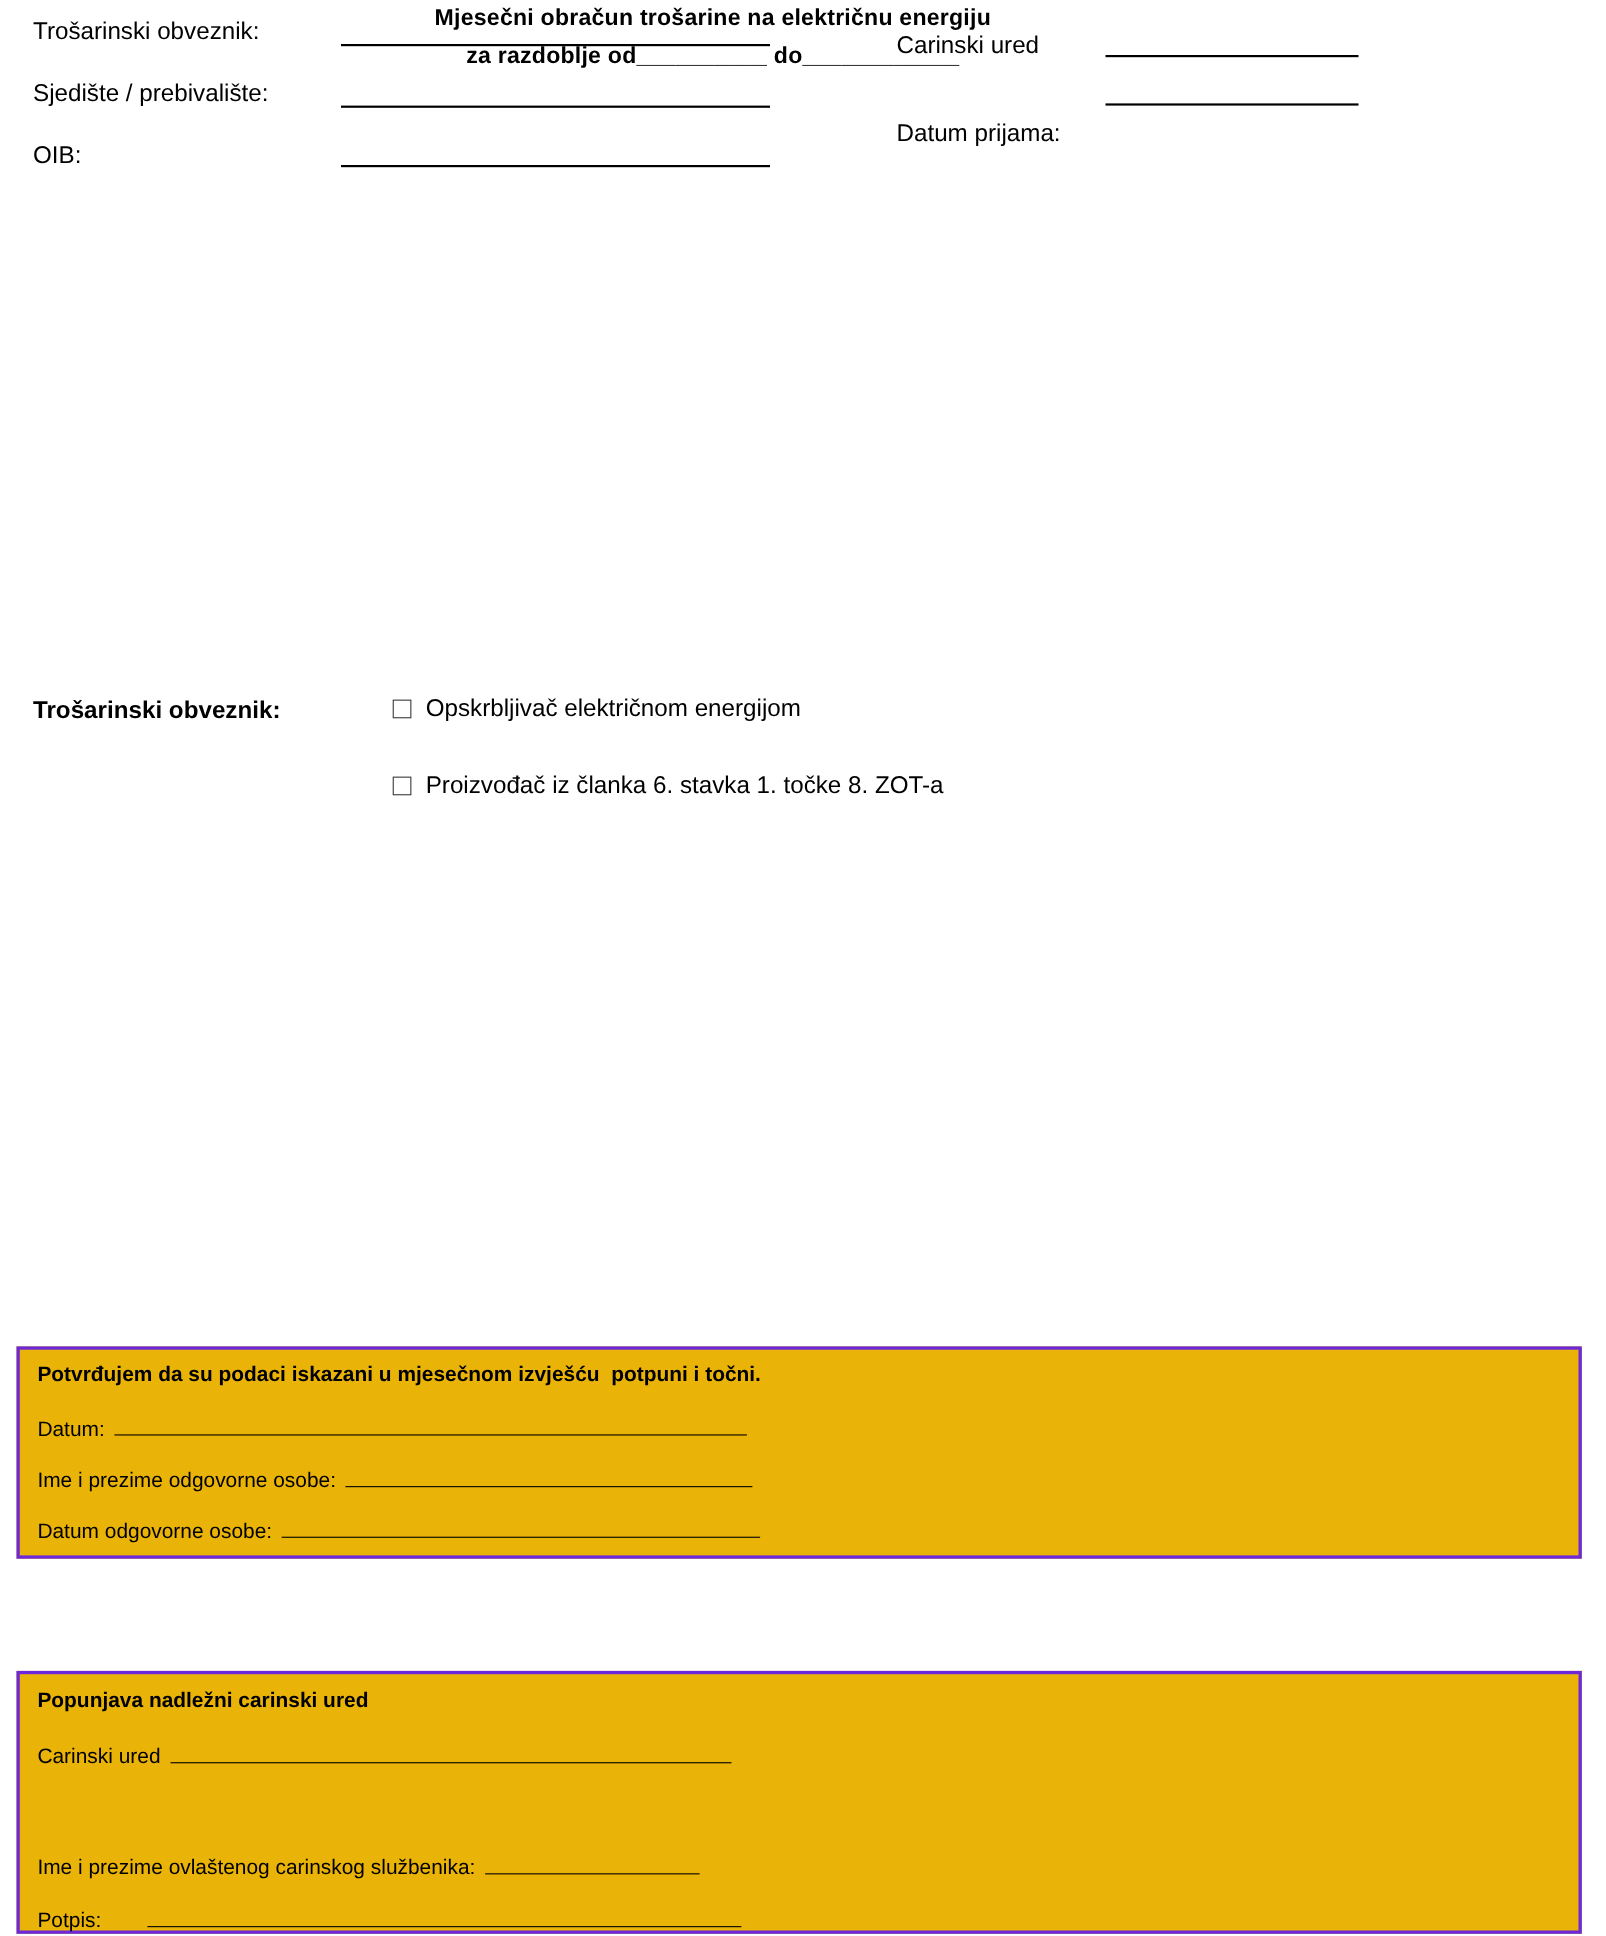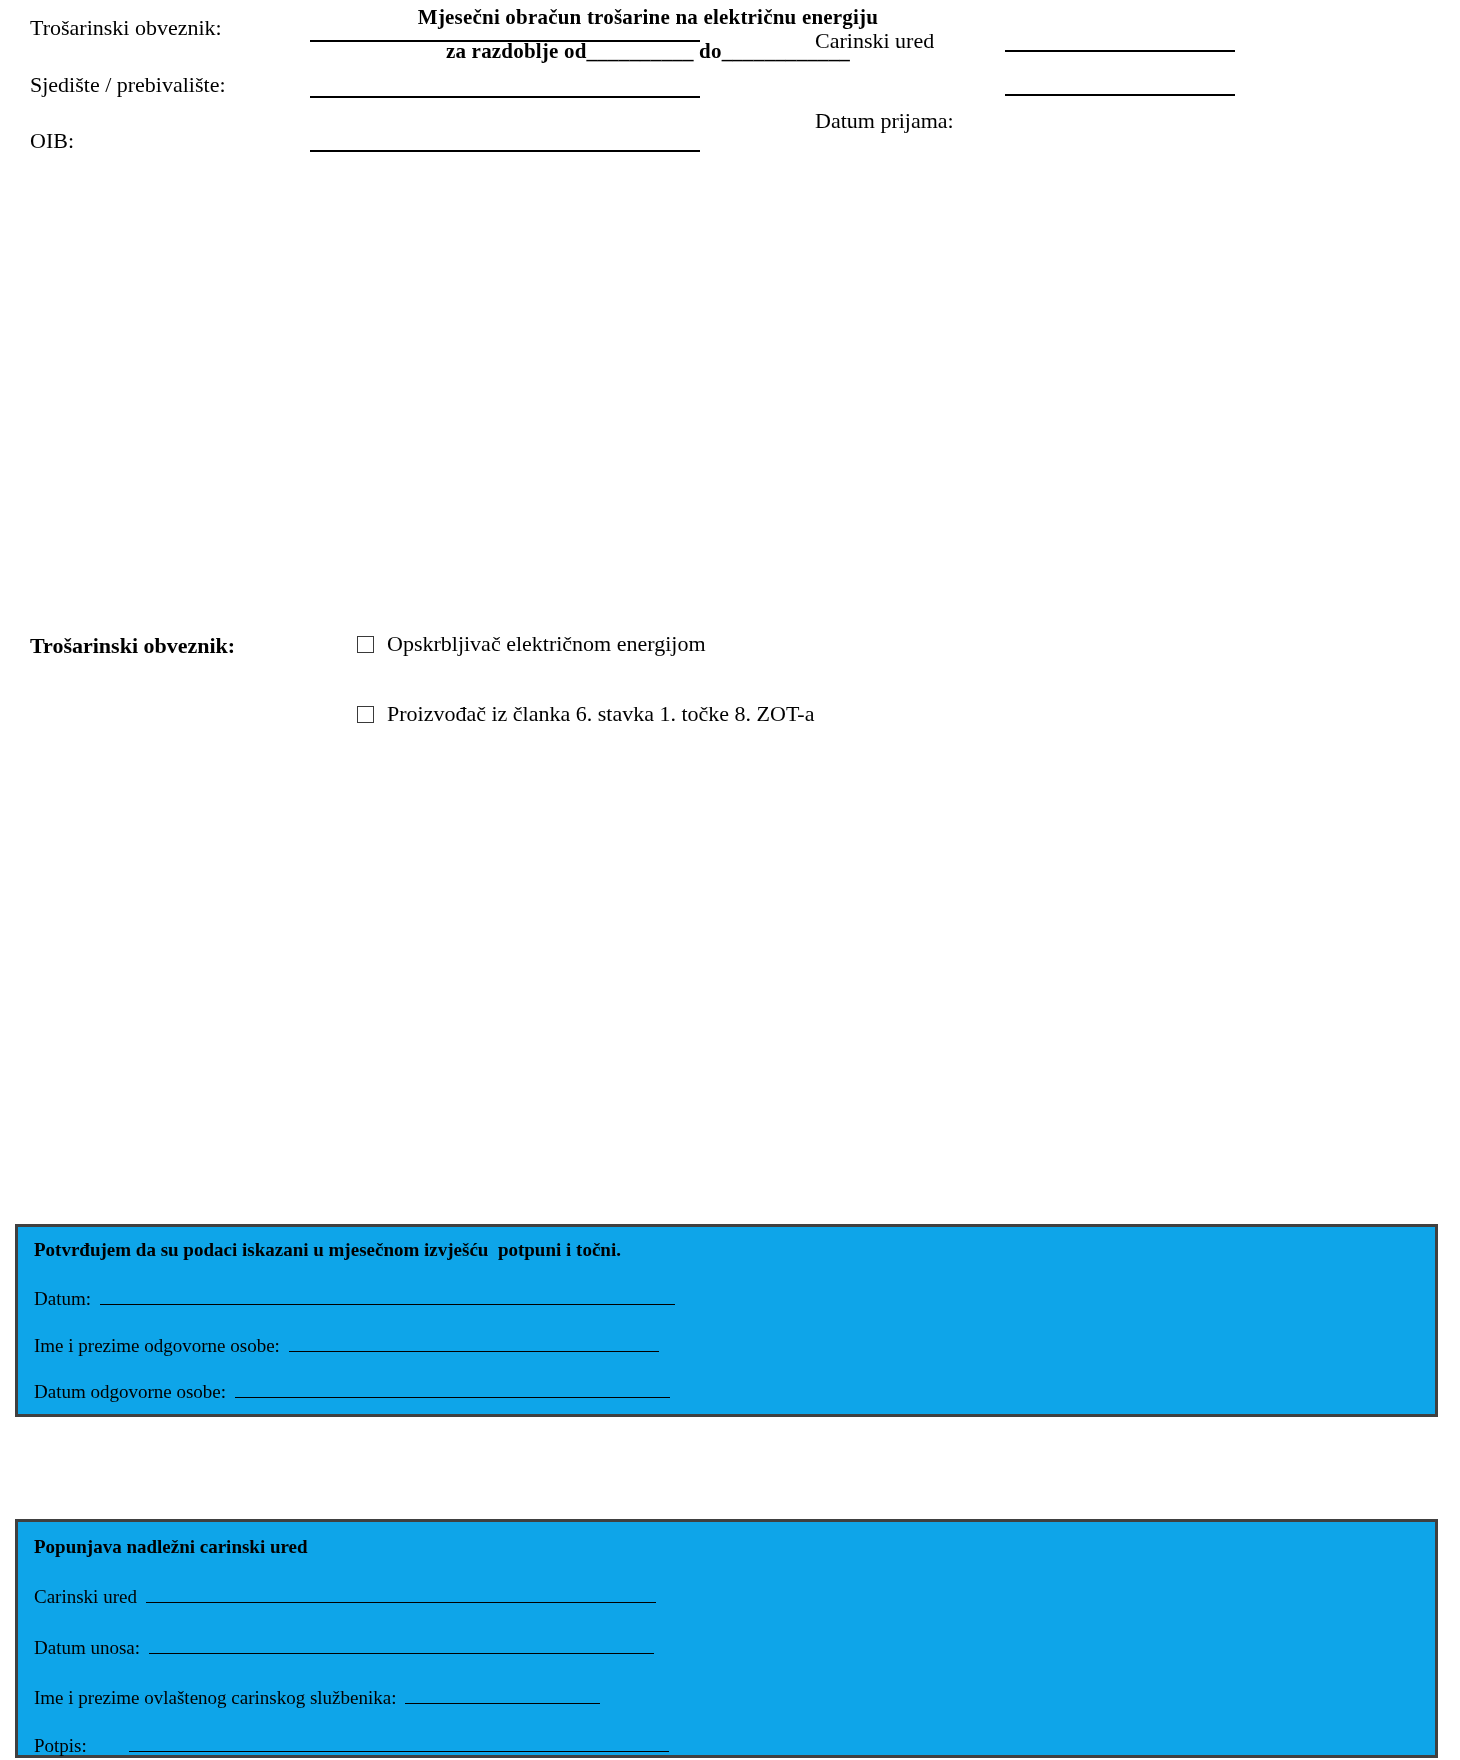--- a/index.html
+++ b/index.html
@@ -2,21 +2,21 @@
 <html><head>
 <meta charset="utf-8">
 <style>
   * { margin: 0; padding: 0; box-sizing: border-box; }
   html, body { background: #ffffff; }
   .page {
     position: relative;
     width: 1460px;
     height: 1760px;
     background: #ffffff;
-    font-family: Liberation Serif, serif;
+    font-family: Liberation Sans, sans-serif;
     color: #000000;
     overflow: hidden;
   }
   .abs { position: absolute; }
   .lbl { font-size: 22px; line-height: 26px; white-space: nowrap; }
   .hline { border-bottom: 2px solid #000; }
   .title-block {
     left: 0; top: 390; width: 1296px;
     text-align: center;
     font-weight: bold;
@@ -28,22 +28,22 @@
   .option-row { font-size: 22px; line-height: 26px; white-space: nowrap; }
   .checkbox {
     display: inline-block;
     width: 17px; height: 17px;
     border: 1.5px solid #3a3a3a;
     background: #fff;
     vertical-align: -2px;
     margin-right: 13px;
   }
   .box {
-    border: 3px solid #404040;
-    background: #0ea5e9;
+    border: 3px solid #6d28d9;
+    background: #eab308;
   }
   .box-heading {
     font-weight: bold;
     font-size: 19px;
     line-height: 23px;
     white-space: pre-wrap;
   }
   .box-row { font-size: 19px; line-height: 23px; white-space: nowrap; }
   .fill-line {
     display: inline-block;
@@ -103,23 +103,20 @@
     </div>
   </div>
 
   <div class="abs box" style="left:15px; top:1519px; width:1423px; height:239px;">
     <div class="abs box-heading" style="left:16px; top:13px;">Popunjava nadležni carinski ured</div>
 
     <div class="abs box-row" style="left:16px; top:63px;">
       <span>Carinski ured</span><span class="fill-line" style="width:510px;"></span>
     </div>
 
-    <div class="abs box-row" style="left:16px; top:114px;">
-      <span>Datum unosa:</span><span class="fill-line" style="width:505px;"></span>
-    </div>
 
     <div class="abs box-row" style="left:16px; top:212px;">
       <span>Potpis:</span><span class="fill-line" style="width:540px; margin-left:42px;"></span>
     </div>
 
     <div class="abs box-row" style="left:16px; top:164px;">
       <span>Ime i prezime ovlaštenog carinskog službenika:</span><span class="fill-line" style="width:195px;"></span>
     </div>
   </div>
 

